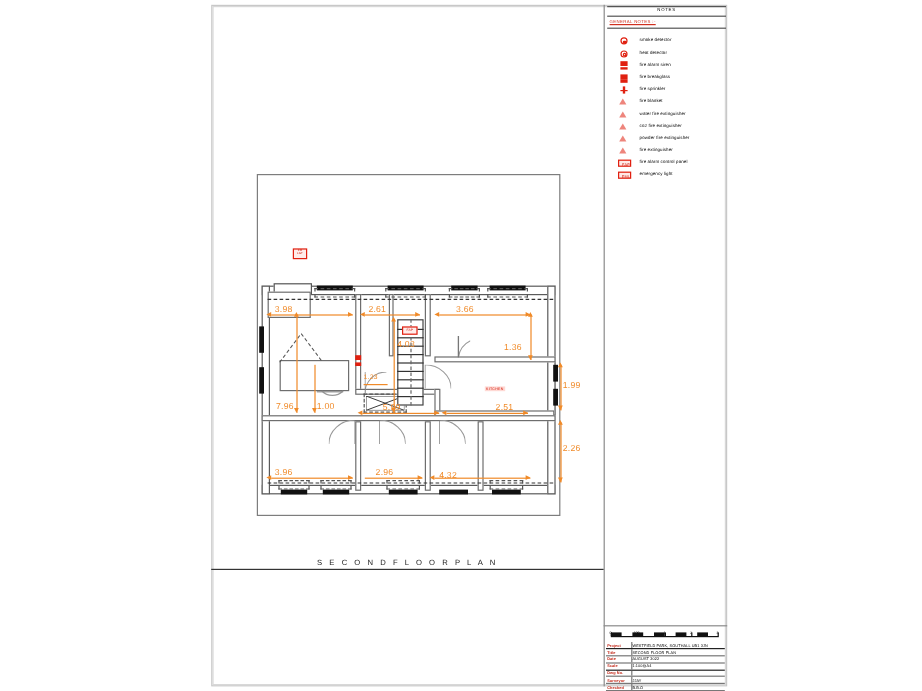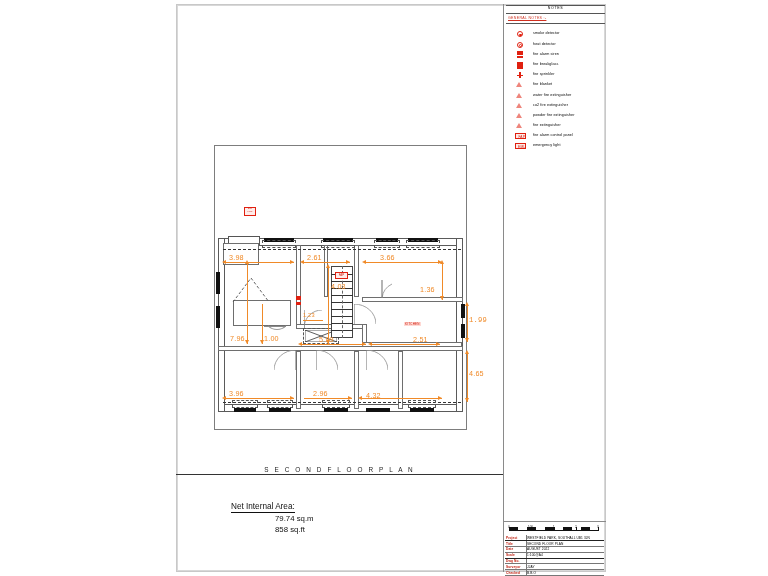--- a/index.html
+++ b/index.html
@@ -468,43 +468,38 @@
     <div class="dtxt" style="left:143px;top:331px;">5.99</div>
 
     <div class="dim dimh" style="left:196px;top:340px;width:68px;"></div>
     <div class="arrowL" style="left:192px;top:337.6px;"></div>
     <div class="arrowR" style="left:260px;top:337.6px;"></div>
     <div class="dtxt" style="left:214px;top:331px;padding-left:23px;">2.51</div>
 
     <div class="dim dimv" style="left:291px;top:300px;height:38px;"></div>
     <div class="arrowU" style="left:288.6px;top:298px;"></div>
     <div class="arrowD" style="left:288.6px;top:334px;"></div>
-    <div class="dtxt" style="left:293px;top:312px;font-family:Liberation Mono, monospace;">1.99</div>
+    <div class="dtxt" style="left:293px;top:312px;">1.99</div>
 
     <div class="dim dimv" style="left:291px;top:348px;height:50px;"></div>
     <div class="arrowU" style="left:288.6px;top:346px;"></div>
     <div class="arrowD" style="left:288.6px;top:394px;"></div>
-    <div class="dtxt" style="left:293px;top:365px;">4.65</div>
+    <div class="dtxt" style="left:293px;top:365px;">2.26</div>
 
     <div class="dim dimh" style="left:50px;top:394px;width:68px;"></div>
     <div class="arrowL" style="left:46px;top:391.6px;"></div>
     <div class="arrowR" style="left:114px;top:391.6px;"></div>
     <div class="dtxt" style="left:53px;top:385px;">3.96</div>
 
     <div class="dim dimh" style="left:128px;top:394px;width:48px;"></div>
     <div class="arrowR" style="left:172px;top:391.6px;"></div>
     <div class="dtxt" style="left:137px;top:385px;">2.96</div>
 
     <div class="dim dimh" style="left:186px;top:394px;width:80px;"></div>
     <div class="arrowL" style="left:182px;top:391.6px;"></div>
     <div class="arrowR" style="left:262px;top:391.6px;"></div>
     <div class="dtxt" style="left:190px;top:387px;">4.32</div>
 
     <div class="plan-title" style="top:462px;">S E C O N D    F L O O R    P L A N</div>
 
-    <div class="nia-wrap" style="top:491px;">
-      <div class="nia-h">Net Internal Area:</div>
-      <div class="nia-v">79.74 sq.m</div>
-      <div class="nia-v">858 sq.ft</div>
-    </div>
 
   </div>
 </div>
 
 </body></html>

